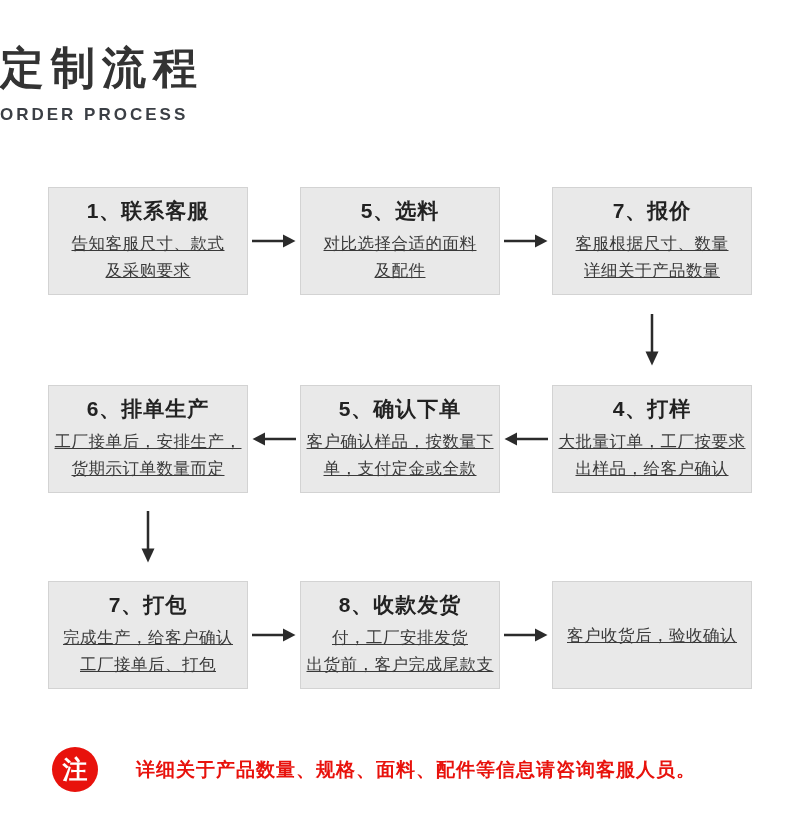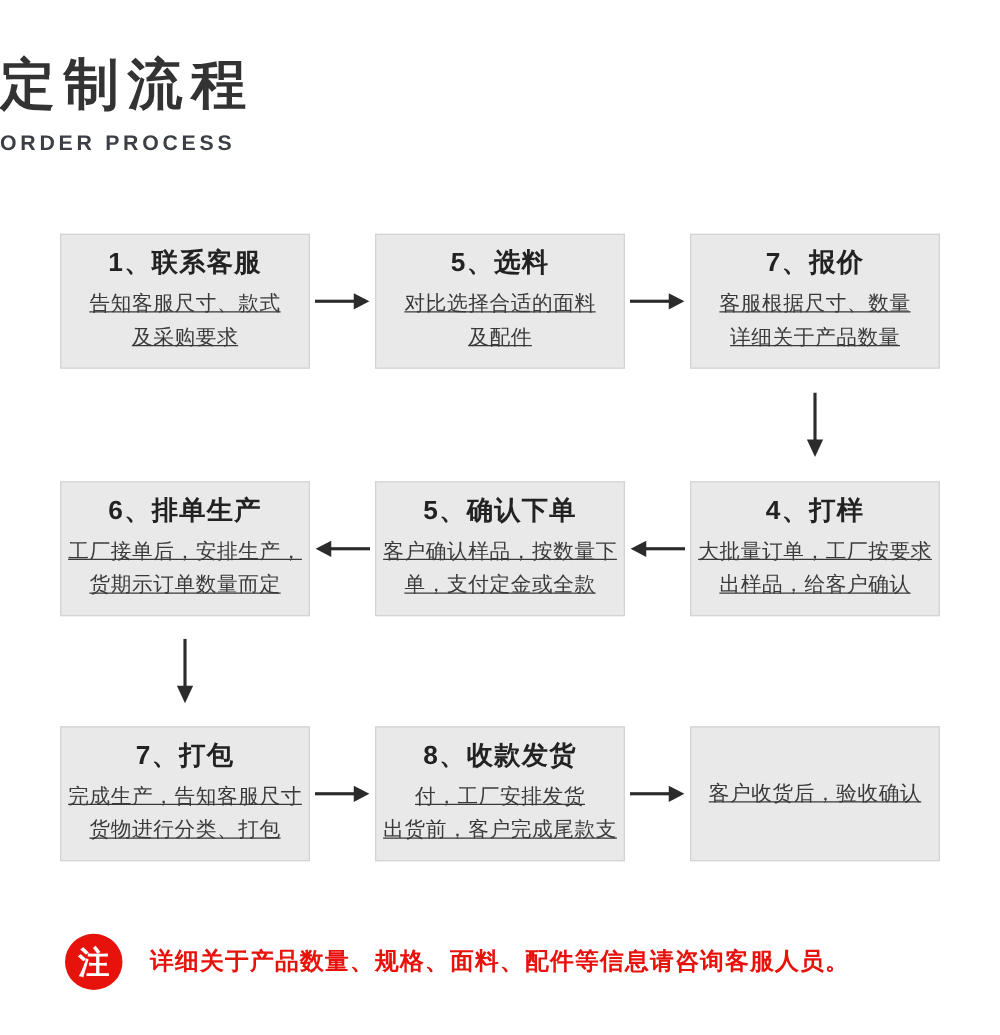--- a/index.html
+++ b/index.html
@@ -51,21 +51,21 @@
   .note{
     margin-top:58px;padding-left:52px;
     display:flex;align-items:center;
   }
   .note-badge{
     width:46px;height:45px;border-radius:50%;background:var(--note-red);
     color:#ffffff;font-size:25px;font-weight:700;
     display:flex;align-items:center;justify-content:center;flex:0 0 auto;
   }
   .note-text{
-    margin-left:22px;color:var(--note-red);font-size:19px;font-weight:700;
+    margin-left:38px;color:var(--note-red);font-size:19px;font-weight:700;
     letter-spacing:1px;line-height:1.3;
   }
 </style>
 </head>
 <body>
 
 <div class="header">
   <h1>定制流程</h1>
   <h2>ORDER PROCESS</h2>
 </div>
@@ -150,22 +150,22 @@
   <div class="arrow-cell r4 c1">
     <svg width="16" height="52" viewBox="0 0 16 52" fill="currentColor">
         <rect x="6.75" y="0" width="2.5" height="39"></rect>
         <polygon points="1.5,37.5 14.5,37.5 8,51.5"></polygon>
       </svg>
   </div>
 
   <div class="box r5 c1">
     <div class="box-title">7、打包</div>
     <div class="box-body">
-      <div>完成生产，告知客服尺寸</div>
-      <div>货物进行分类、打包</div>
+      <div>完成生产，给客户确认</div>
+      <div>工厂接单后、打包</div>
     </div>
   </div>
   <div class="arrow-cell r5 c2">
     <svg width="44" height="14" viewBox="0 0 44 14" fill="currentColor">
         <rect x="0" y="5.75" width="33" height="2.5"></rect>
         <polygon points="31,0.5 43.5,7 31,13.5"></polygon>
       </svg>
   </div>
   <div class="box r5 c3">
     <div class="box-title">8、收款发货</div>

